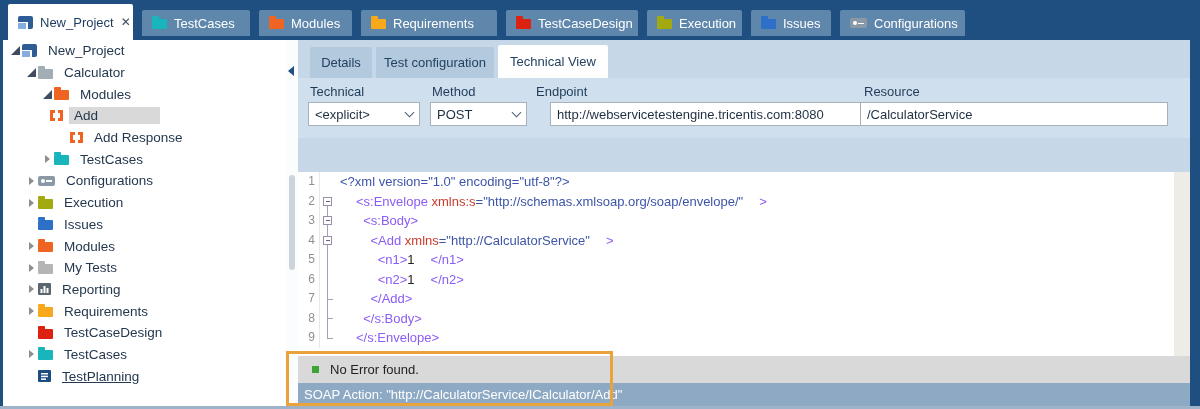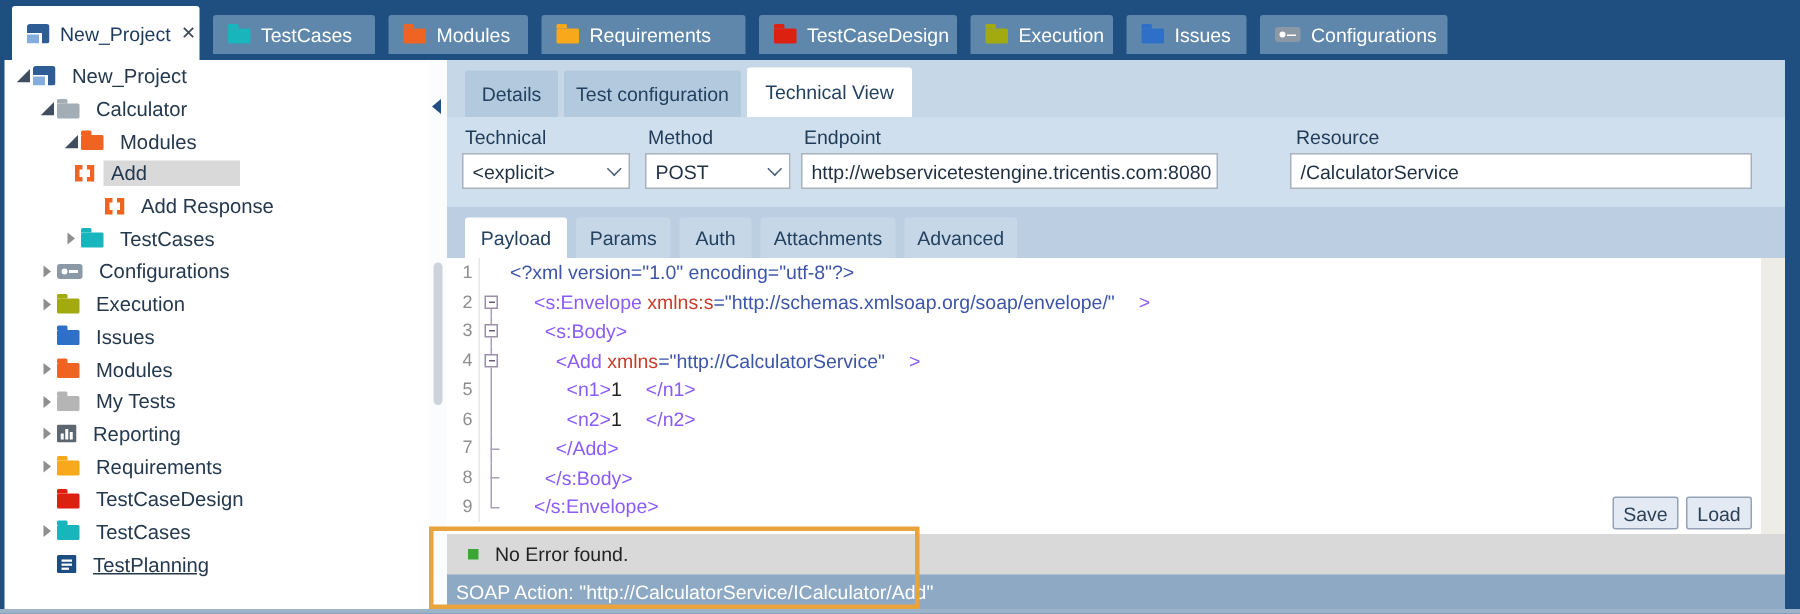--- a/index.html
+++ b/index.html
@@ -45,21 +45,21 @@
   .mtab.active{height:33px;background:#fff;}
 
   .formarea{position:absolute;left:0;top:38px;width:100%;height:60px;background:#cfdfee;}
   .flabel{position:absolute;top:6px;font-size:13px;color:#1f3b57;}
   .finput{position:absolute;top:24px;height:24px;box-sizing:border-box;background:#fff;border:1px solid #a7b2bd;
     display:flex;align-items:center;padding:0 6px;font-size:13px;color:#1f2f42;white-space:nowrap;overflow:hidden;}
   .chev{margin-left:auto;width:6px;height:6px;border-right:1.6px solid #4d617a;border-bottom:1.6px solid #4d617a;
     transform:rotate(45deg);margin-top:-4px;flex:0 0 6px;}
   .f-connection-l{left:12px;} .f-connection{left:10px;width:112px;}
   .f-method-l{left:134px;}    .f-method{left:132px;width:97px;}
-  .f-endpoint-l{left:238px;}  .f-endpoint{left:236px;width:278px;}
+  .f-endpoint-l{left:238px;}  .f-endpoint{left:252px;width:314px;}
   .f-resource-l{left:566px;}  .f-resource{left:562px;width:308px;}
 
   .subtabrow{position:absolute;left:0;top:98px;width:100%;height:34px;background:#bccfe2;}
   .subtabs{position:absolute;left:12px;top:7px;display:flex;gap:6px;height:27px;}
   .stab{box-sizing:border-box;background:#c6d7e7;display:flex;align-items:center;justify-content:center;
     font-size:13px;color:#24425f;border-radius:2px 2px 0 0;cursor:default;}
   .stab.active{background:#fff;}
 
   
   .code{position:absolute;left:0;top:132px;width:100%;height:184px;background:#fff;}
@@ -303,29 +303,20 @@
         </div>
         <div class="flabel f-endpoint-l">Endpoint</div>
         <div class="finput f-endpoint">
           <span>http://webservicetestengine.tricentis.com:8080</span>
         </div>
         <div class="flabel f-resource-l">Resource</div>
         <div class="finput f-resource">
           <span>/CalculatorService</span>
         </div>
       </div>
-    <div class="subtabrow">
-      <div class="subtabs" id="subtabs">
-          <div class="stab active" style="width: 68px;">Payload</div>
-          <div class="stab" style="width: 63px;">Params</div>
-          <div class="stab" style="width: 48px;">Auth</div>
-          <div class="stab" style="width: 90px;">Attachments</div>
-          <div class="stab" style="width: 75px;">Advanced</div>
-        </div>
-    </div>
 
     <div class="code" id="code">
       <div class="cline">
           <span class="lnum">1</span>
           <span class="fold"></span>
           <span class="ctext"><span class="tk-val">&lt;?xml version="1.0" encoding="utf-8"?&gt;</span></span>
         </div>
         <div class="cline">
           <span class="lnum">2</span>
           <span class="fold">
@@ -382,24 +373,20 @@
         </div>
         <div class="cline">
           <span class="lnum">9</span>
           <span class="fold">
             <span class="v v-top"></span>
             <span class="tick"></span>
           </span>
           <span class="ctext"><span class="tk-tag">&lt;/s:Envelope&gt;</span></span>
         </div>
         <div class="code-scroll"></div>
-      <div class="codebtns">
-        <div class="cbtn">Save</div>
-        <div class="cbtn">Load</div>
-      </div>
     </div>
 
     <div class="status-ok">
       <span class="okdot" id="okdot" style="background: rgb(61, 165, 53);"></span>
       <span>No Error found.</span>
     </div>
     <div class="status-soap">
       <span>SOAP Action: "http://CalculatorService/ICalculator/Add"</span>
     </div>
   </div>

